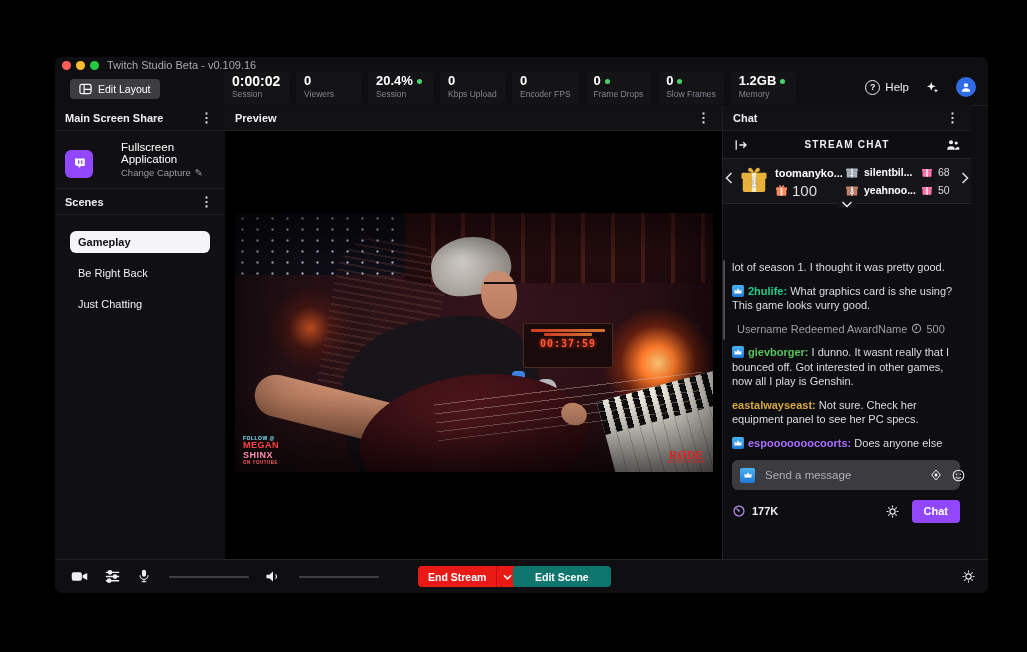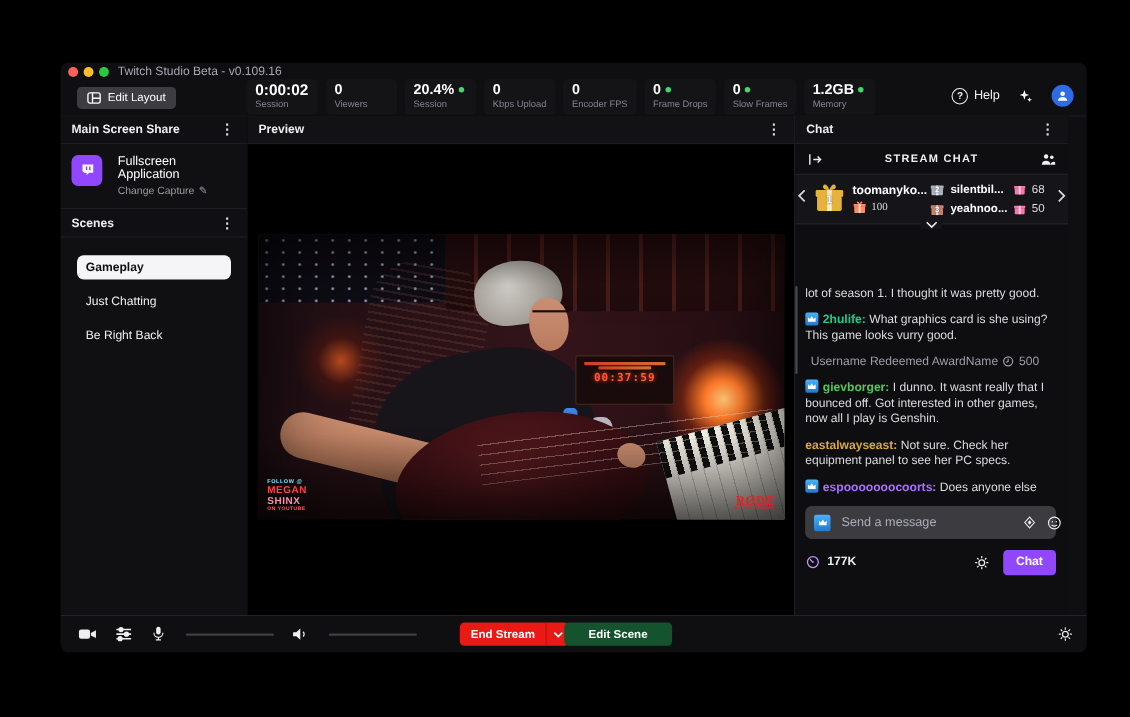--- a/index.html
+++ b/index.html
@@ -24,21 +24,21 @@
   .hdr-right{position:absolute;right:12px;top:5px;display:flex;align-items:center;gap:16px;}
   .help{display:flex;align-items:center;gap:5px;color:#efeff1;font-size:11.5px;cursor:pointer;}
   .qcirc{width:13px;height:13px;border:1.4px solid #efeff1;border-radius:50%;display:flex;align-items:center;
     justify-content:center;font-size:9px;font-weight:bold;}
   .avatar{width:20px;height:20px;border-radius:50%;background:#2f6be4;display:flex;align-items:center;justify-content:center;}
   
   .sidebar{position:absolute;left:0;top:48px;width:170px;bottom:33px;background:#101013;border-right:1px solid #1f1f23;}
   .panel-hd{height:25px;display:flex;align-items:center;justify-content:space-between;padding:0 8px 0 10px;
     border-bottom:1px solid #1f1f23;font-weight:bold;font-size:11px;}
   .kebab{color:#dcdce0;font-size:13px;line-height:10px;cursor:pointer;padding:2px 4px;}
-  .cap-row{display:flex;align-items:flex-start;gap:14px;padding:10px 10px;cursor:pointer;border-bottom:1px solid #1f1f23;}
+  .cap-row{display:flex;align-items:flex-end;gap:28px;padding:10px 10px;cursor:pointer;border-bottom:1px solid #1f1f23;}
   .cap-tile{width:28px;height:28px;border-radius:6px;background:#9147ff;display:flex;align-items:center;justify-content:center;flex:0 0 28px;}
   .cap-title{font-size:11.5px;color:#fff;}
   .cap-sub{font-size:9.5px;color:#9b9ba3;margin-top:2px;display:flex;align-items:center;gap:4px;}
   .scene{margin:6px 15px 0;padding:5px 8px;border-radius:6px;font-size:11px;color:#efeff1;cursor:pointer;}
   .scene.sel{background:#f5f5f7;color:#0e0e10;font-weight:bold;}
   .scene+.scene{margin-top:9px;}
   .preview{position:absolute;left:170px;top:48px;width:497px;bottom:33px;background:#000;}
   .preview .panel-hd{background:#121215;}
   .chat{position:absolute;left:667px;top:48px;width:248px;bottom:33px;background:#0e0e10;border-left:1px solid #1f1f23;}
   .chat .panel-hd{background:#121215;}
@@ -48,21 +48,21 @@
   .lead{position:relative;height:44px;background:#151519;border-bottom:1px solid #26262b;}
   .chev{position:absolute;top:13px;cursor:pointer;opacity:.9;}
   .chevL{left:2px;} .chevR{right:2px;}
   .gift{position:relative;display:inline-block;}
   .g-gold{color:#e7b23c;} .g-silver{color:#aab3bf;} .g-bronze{color:#c9806c;}
   .g-orange{color:#ff8a5c;} .g-pink{color:#ff75ab;}
   .rank{position:absolute;left:0;right:0;top:55%;transform:translateY(-50%);text-align:center;color:#fff;
     font-weight:bold;text-shadow:0 0 2px rgba(0,0,0,.8);}
   .lead-first{position:absolute;left:16px;top:6px;display:flex;gap:6px;}
   .lf-name{font-size:11px;font-weight:bold;color:#fff;margin-top:2px;}
-  .lf-amt{display:flex;align-items:center;gap:4px;margin-top:3px;font-size:10px;color:#dcdce0;font-family:Liberation Serif, serif;}
+  .lf-amt{display:flex;align-items:center;gap:4px;margin-top:3px;font-size:15px;color:#dcdce0;}
   .lead-col{position:absolute;left:122px;top:4px;width:112px;}
   .lead-row{display:flex;align-items:center;gap:5px;height:18px;}
   .lr-name{font-size:10.5px;font-weight:bold;color:#fff;width:52px;overflow:hidden;white-space:nowrap;}
   .lr-amt{font-size:10.5px;color:#dcdce0;}
   .lead-caret{position:absolute;left:50%;bottom:-5px;transform:translateX(-50%);background:#151519;padding:0 4px;}
   
   .msgs{position:absolute;left:9px;right:7px;top:155px;bottom:110px;overflow:hidden;font-size:11px;line-height:14.5px;color:#dcdce0;}
   .scrollthumb{position:absolute;left:0;top:155px;width:2px;height:80px;background:#4a4a52;border-radius:2px;}
   .msg{margin-bottom:9px;word-wrap:break-word;}
   .uname{font-weight:bold;cursor:pointer;}
@@ -86,21 +86,21 @@
     font-weight:bold;font-size:11px;display:flex;align-items:center;cursor:pointer;}
   
   .bbar{position:absolute;left:0;right:0;bottom:0;height:33px;border-top:1px solid #222227;background:#0f0f11;
     display:flex;align-items:center;}
   .bic{margin-left:16px;cursor:pointer;display:flex;color:#efeff1;}
   .slider{height:2px;width:80px;background:#3f3f45;border-radius:2px;margin-left:18px;cursor:pointer;}
   .btn-end{position:absolute;left:363px;top:6px;height:21px;background:#e91916;border-radius:4px;display:flex;
     align-items:center;color:#fff;font-weight:bold;font-size:10.5px;cursor:pointer;}
   .btn-end .lbl{padding:0 10px;}
   .btn-end .dd{width:20px;height:21px;border-left:1px solid #c01010;display:flex;align-items:center;justify-content:center;cursor:pointer;}
-  .btn-edit{position:absolute;left:458px;top:6px;height:21px;padding:0 22px;background:#14532d;border-radius:4px;
+  .btn-edit{position:absolute;left:458px;top:6px;height:21px;padding:0 22px;background:#0f766e;border-radius:4px;
     display:flex;align-items:center;color:#fff;font-weight:bold;font-size:10.5px;cursor:pointer;}
   .bgear{position:absolute;right:12px;top:9px;cursor:pointer;color:#efeff1;}
   
   .video{position:absolute;left:180px;top:156px;width:478px;height:259px;overflow:hidden;background:#150a0d;cursor:pointer;}
   .v{position:absolute;}
   .v-bg{inset:0;background:linear-gradient(100deg,#1c0e14 0%,#2a1216 30%,#33141a 55%,#1f0c10 100%);}
   .v-stars{left:0;top:0;width:170px;height:62px;background-color:#0d0d15;
     background-image:radial-gradient(circle,rgba(220,228,255,.85) .7px,transparent 1.6px);
     background-size:15px 11px;opacity:.9;}
   .v-shelf{left:170px;top:0;right:0;height:70px;background:
@@ -266,22 +266,22 @@
             <span>✎</span>
           </div>
         </div>
       </div>
       <div class="panel-hd" style="border-top:none;">
         <span>Scenes</span>
         <span class="kebab">⋮</span>
       </div>
       <div style="padding-top:10px;">
         <div class="scene sel">Gameplay</div>
+        <div class="scene">Be Right Back</div>
         <div class="scene">Just Chatting</div>
-        <div class="scene">Be Right Back</div>
       </div>
     </div>
 
     <div class="preview">
       <div class="panel-hd">
         <span>Preview</span>
         <span class="kebab">⋮</span>
       </div>
     </div>
 

